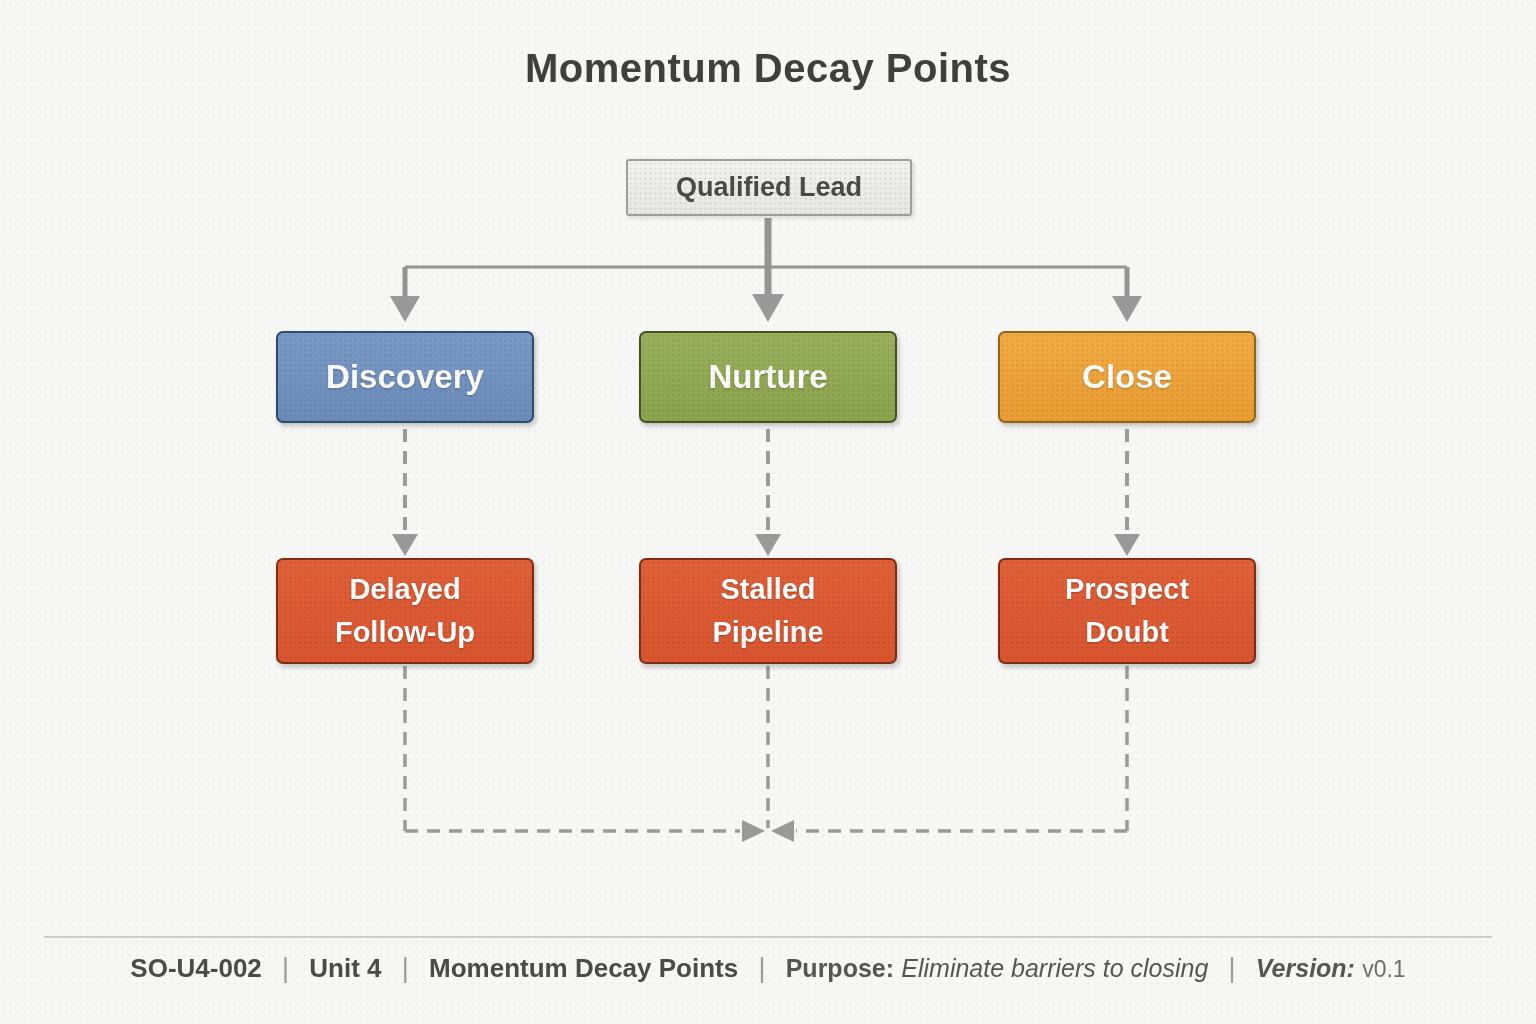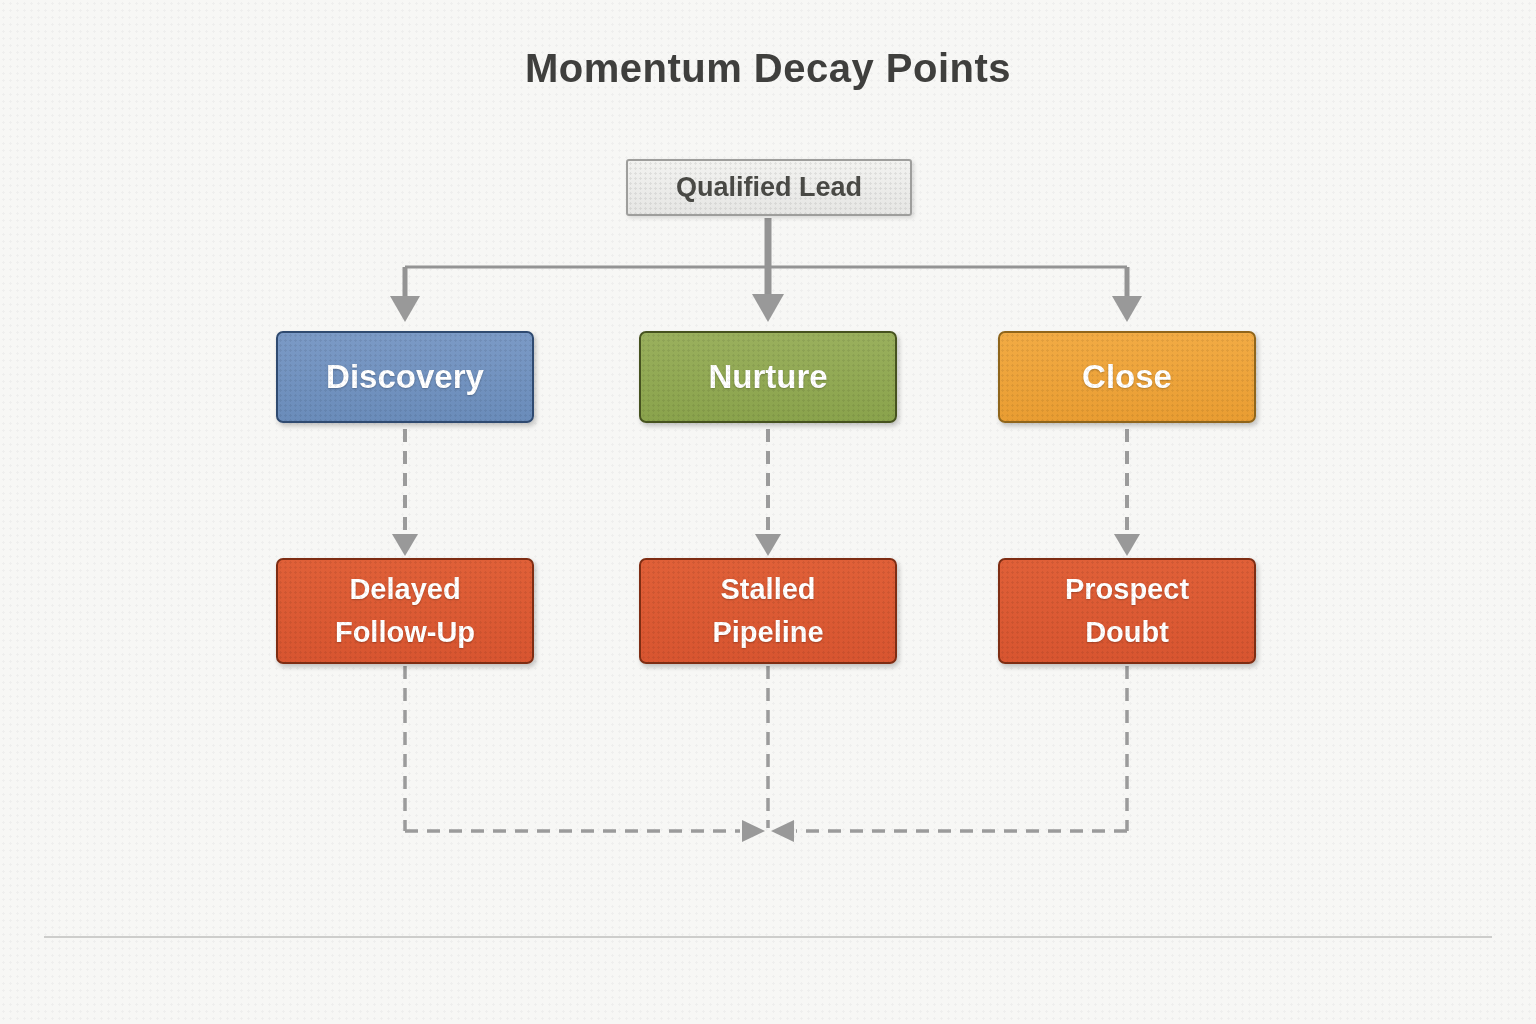--- a/index.html
+++ b/index.html
@@ -157,14 +157,27 @@
   </div>
   <div class="node decay center">
     <span>Stalled Pipeline</span>
   </div>
   <div class="node decay right">
     <span>Prospect Doubt</span>
   </div>
 
   <div class="footer-divider"></div>
 
+  <div class="footer">
+    <span class="seg-bold">SO-U4-002</span>
+    <span class="sep">|</span>
+    <span class="seg-bold">Unit 4</span>
+    <span class="sep">|</span>
+    <span class="seg-bold">Momentum Decay Points</span>
+    <span class="sep">|</span>
+    <span class="seg-label">Purpose:</span>
+    <span class="seg-italic">Eliminate barriers to closing</span>
+    <span class="sep">|</span>
+    <span class="seg-vlabel">Version:</span>
+    <span class="seg-small">v0.1</span>
+  </div>
 
 </div>
 
 </body></html>

